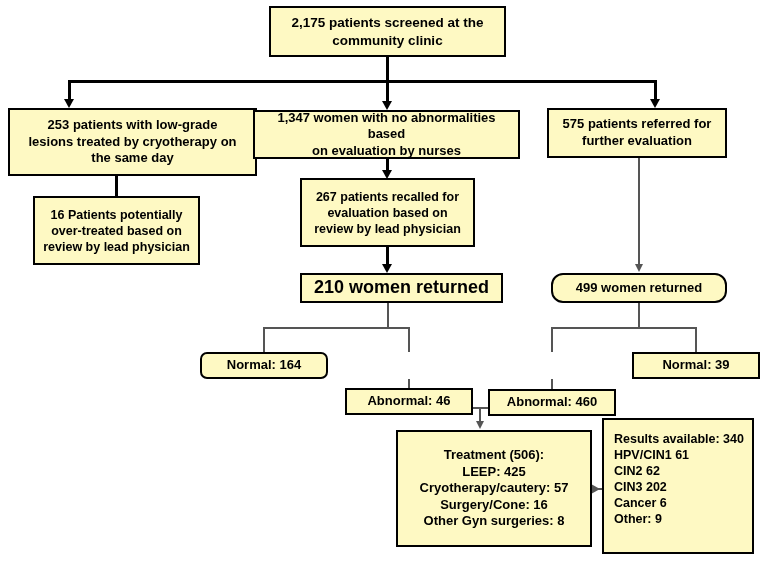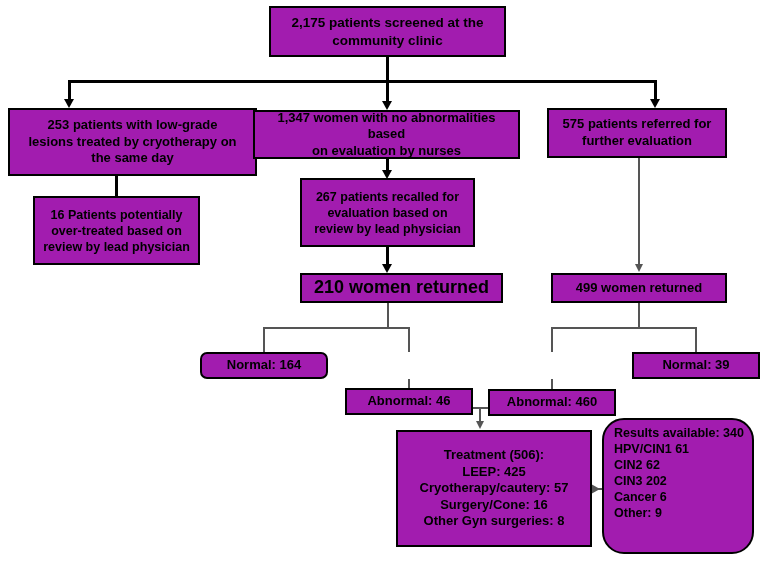--- a/index.html
+++ b/index.html
@@ -15,21 +15,21 @@
     position: relative;
     width: 762px;
     height: 561px;
     background: #ffffff;
     overflow: hidden;
   }
   .box {
     position: absolute;
     box-sizing: border-box;
     border: 2.5px solid #000000;
-    background: #a21caf;
+    background: #fef9c3;
     display: flex;
     align-items: center;
     justify-content: center;
     text-align: center;
     font-weight: bold;
     color: #000000;
     line-height: 1.28;
     z-index: 3;
   }
   .box .txt {
@@ -110,21 +110,21 @@
   <div class="box" style="left:300px; top:178px; width:175px; height:69px; font-size:12.5px;">
     <span class="txt">267 patients recalled for
 evaluation based on
 review by lead physician</span>
   </div>
 
   <div class="box" style="left:300px; top:273px; width:203px; height:30px; font-size:18px;">
     <span class="txt">210 women returned</span>
   </div>
 
-  <div class="box" style="left:551px; top:273px; width:176px; height:30px; font-size:13px;">
+  <div class="box" style="left:551px; top:273px; width:176px; height:30px; font-size:13px;border-radius:12px;">
     <span class="txt">499 women returned</span>
   </div>
 
   <div class="box" style="left:200px; top:352px; width:128px; height:27px; font-size:13px;border-radius:7px;">
     <span class="txt">Normal: 164</span>
   </div>
 
   <div class="box" style="left:345px; top:352px; width:128px; height:27px; font-size:13px;margin-top:36px;">
     <span class="txt">Abnormal: 46</span>
   </div>
@@ -138,21 +138,21 @@
   </div>
 
   <div class="box" style="left:396px; top:430px; width:196px; height:117px; font-size:13px;">
     <span class="txt">Treatment (506):
 LEEP: 425
 Cryotherapy/cautery: 57
 Surgery/Cone: 16
 Other Gyn surgeries: 8</span>
   </div>
 
-  <div class="box left-align" style="left:602px; top:418px; width:152px; height:136px; font-size:12.5px; align-items:flex-start; padding-top:5px;border-radius:22px;">
+  <div class="box left-align" style="left:602px; top:418px; width:152px; height:136px; font-size:12.5px; align-items:flex-start; padding-top:11px;">
     <span class="txt">Results available: 340
     HPV/CIN1  61
     CIN2 62
     CIN3 202
     Cancer 6
     Other: 9</span>
   </div>
 
   <div class="line-v thick" style="left:386px; top:57px; width:2.5px; height:25px;"></div>
   <div class="line-h thick" style="left:68px; top:80px; width:588px; height:2.5px;"></div>

